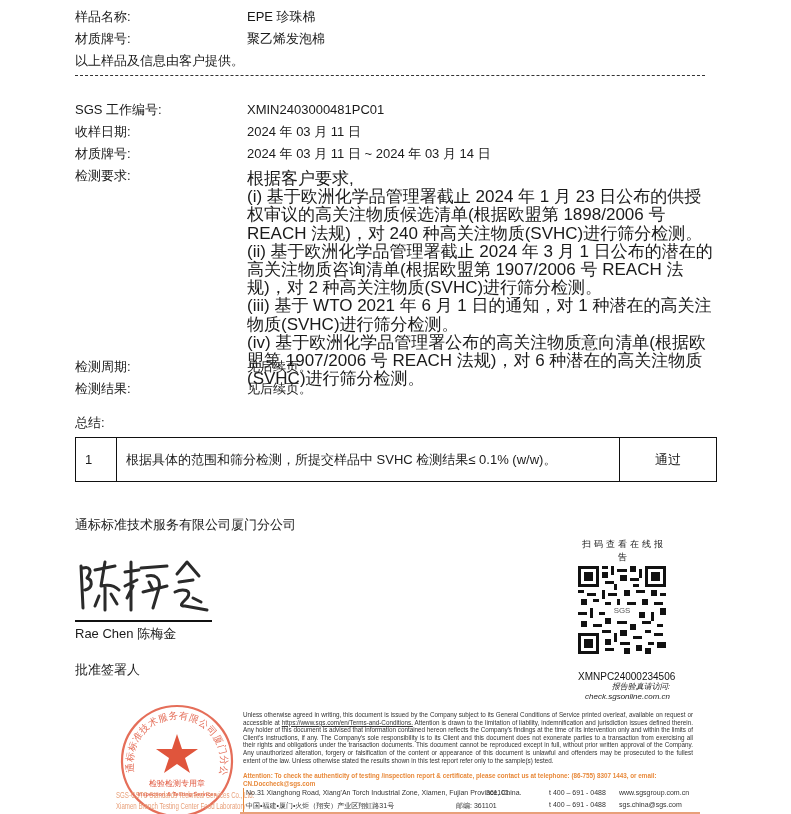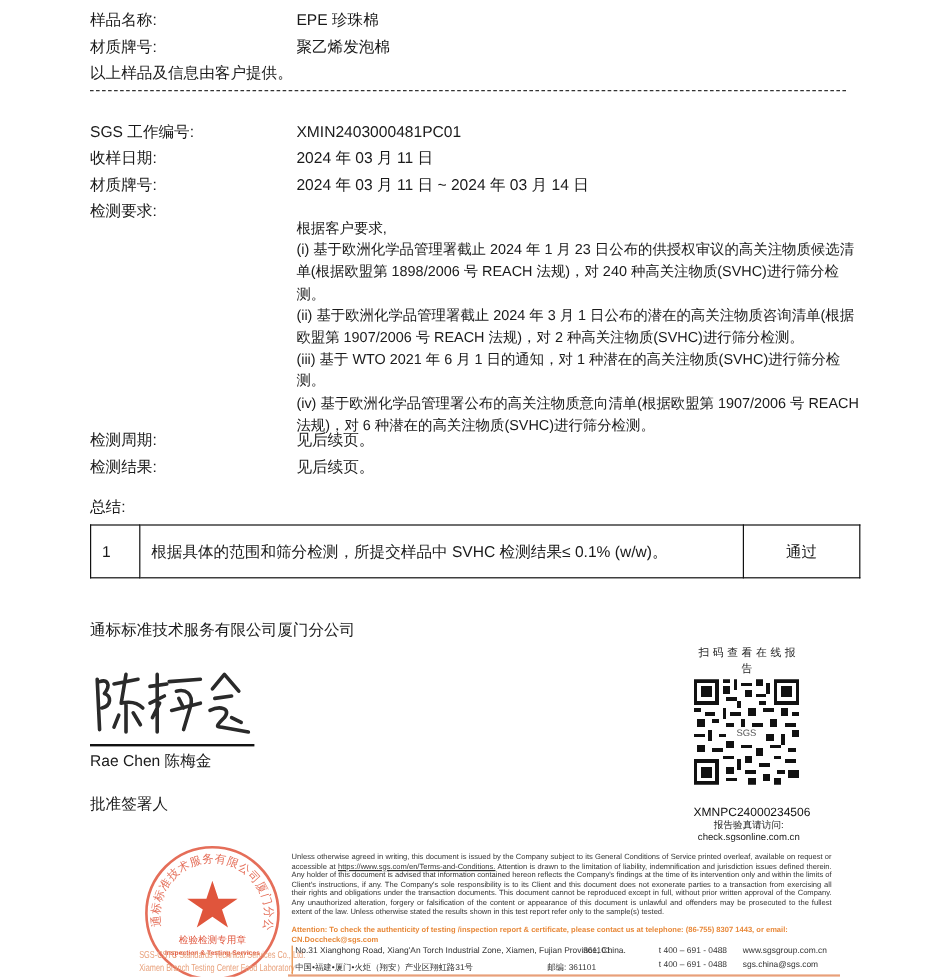--- a/index.html
+++ b/index.html
@@ -5,33 +5,33 @@
   html, body { margin:0; padding:0; background:#ffffff; }
   body { width:791px; height:814px; position:relative; overflow:hidden;
          font-family:"Liberation Sans", "DejaVu Sans", sans-serif; color:#1a1a1a; }
   .abs { position:absolute; }
   .fs { font-size:13px; line-height:19px; }
   .row { position:absolute; left:75px; font-size:13px; line-height:19px; }
   .row .lbl { position:absolute; left:0; top:0; white-space:nowrap; }
   .row .val { position:absolute; left:172px; top:0; white-space:nowrap; }
   .dash { position:absolute; left:75px; top:75px; width:630px; height:0;
           border-top:1.4px dashed #333; }
-  .req { position:absolute; left:247px; top:181px; width:470px; font-size:12px; line-height:18.2px; }
+  .req { position:absolute; left:247px; top:170px; width:470px; font-size:17px; line-height:18.2px; }
   .req p { margin:0; }
   .summary-title { position:absolute; left:75px; top:414px; font-size:13px; font-weight:normal; }
   table.sum { position:absolute; left:75px; top:437px; width:642px; height:45px; border-collapse:collapse; font-size:13px; }
   table.sum td { border:1.3px solid #111; padding:0 9px; }
   .sig-area { position:absolute; left:75px; top:515px; font-size:13px; line-height:19px; }
   .signature { position:absolute; left:75px; top:556px; width:138px; height:60px; }
   .sig-line { position:absolute; left:75px; top:620px; width:137px; height:2px; background:#111; }
   .qr-box { position:absolute; left:578px; top:538px; width:92px; }
   .qr-title { font-size:9px; letter-spacing:3px; text-align:center; color:#222; }
   .qr { width:88px; height:88px; margin:2px auto 0; position:relative; }
   .qr-code { font-size:10px; text-align:center; margin-top:13px; color:#111; }
-  .qr-note { font-size:8px; text-align:center; color:#222; line-height:10px; }
+  .qr-note { font-size:8px; text-align:right; color:#222; line-height:10px;font-style:italic; }
   .stamp { position:absolute; left:118px; top:702px; width:118px; height:118px; }
   .stamp-lbl { position:absolute; left:116px; font-size:8.5px; color:#e8a07a; white-space:nowrap; transform:scaleX(0.72); transform-origin:left; }
   .legal { position:absolute; left:243px; top:711px; width:450px; font-size:6.3px; line-height:7.6px; color:#333; text-align:justify; }
   .legal a { color:#333; }
   .attn { position:absolute; left:243px; top:772px; width:450px; font-size:6.3px; line-height:7.6px; color:#e8893a; font-weight:bold; }
   .addr { position:absolute; left:243px; font-size:7px; color:#333; white-space:nowrap; }
   .addr-bar { position:absolute; left:243px; top:788px; width:1px; height:24px; background:#e8893a; }
   .bottom-line { position:absolute; left:240px; top:812px; width:460px; height:2px; background:#e8a07a; }
 </style>
 </head>

